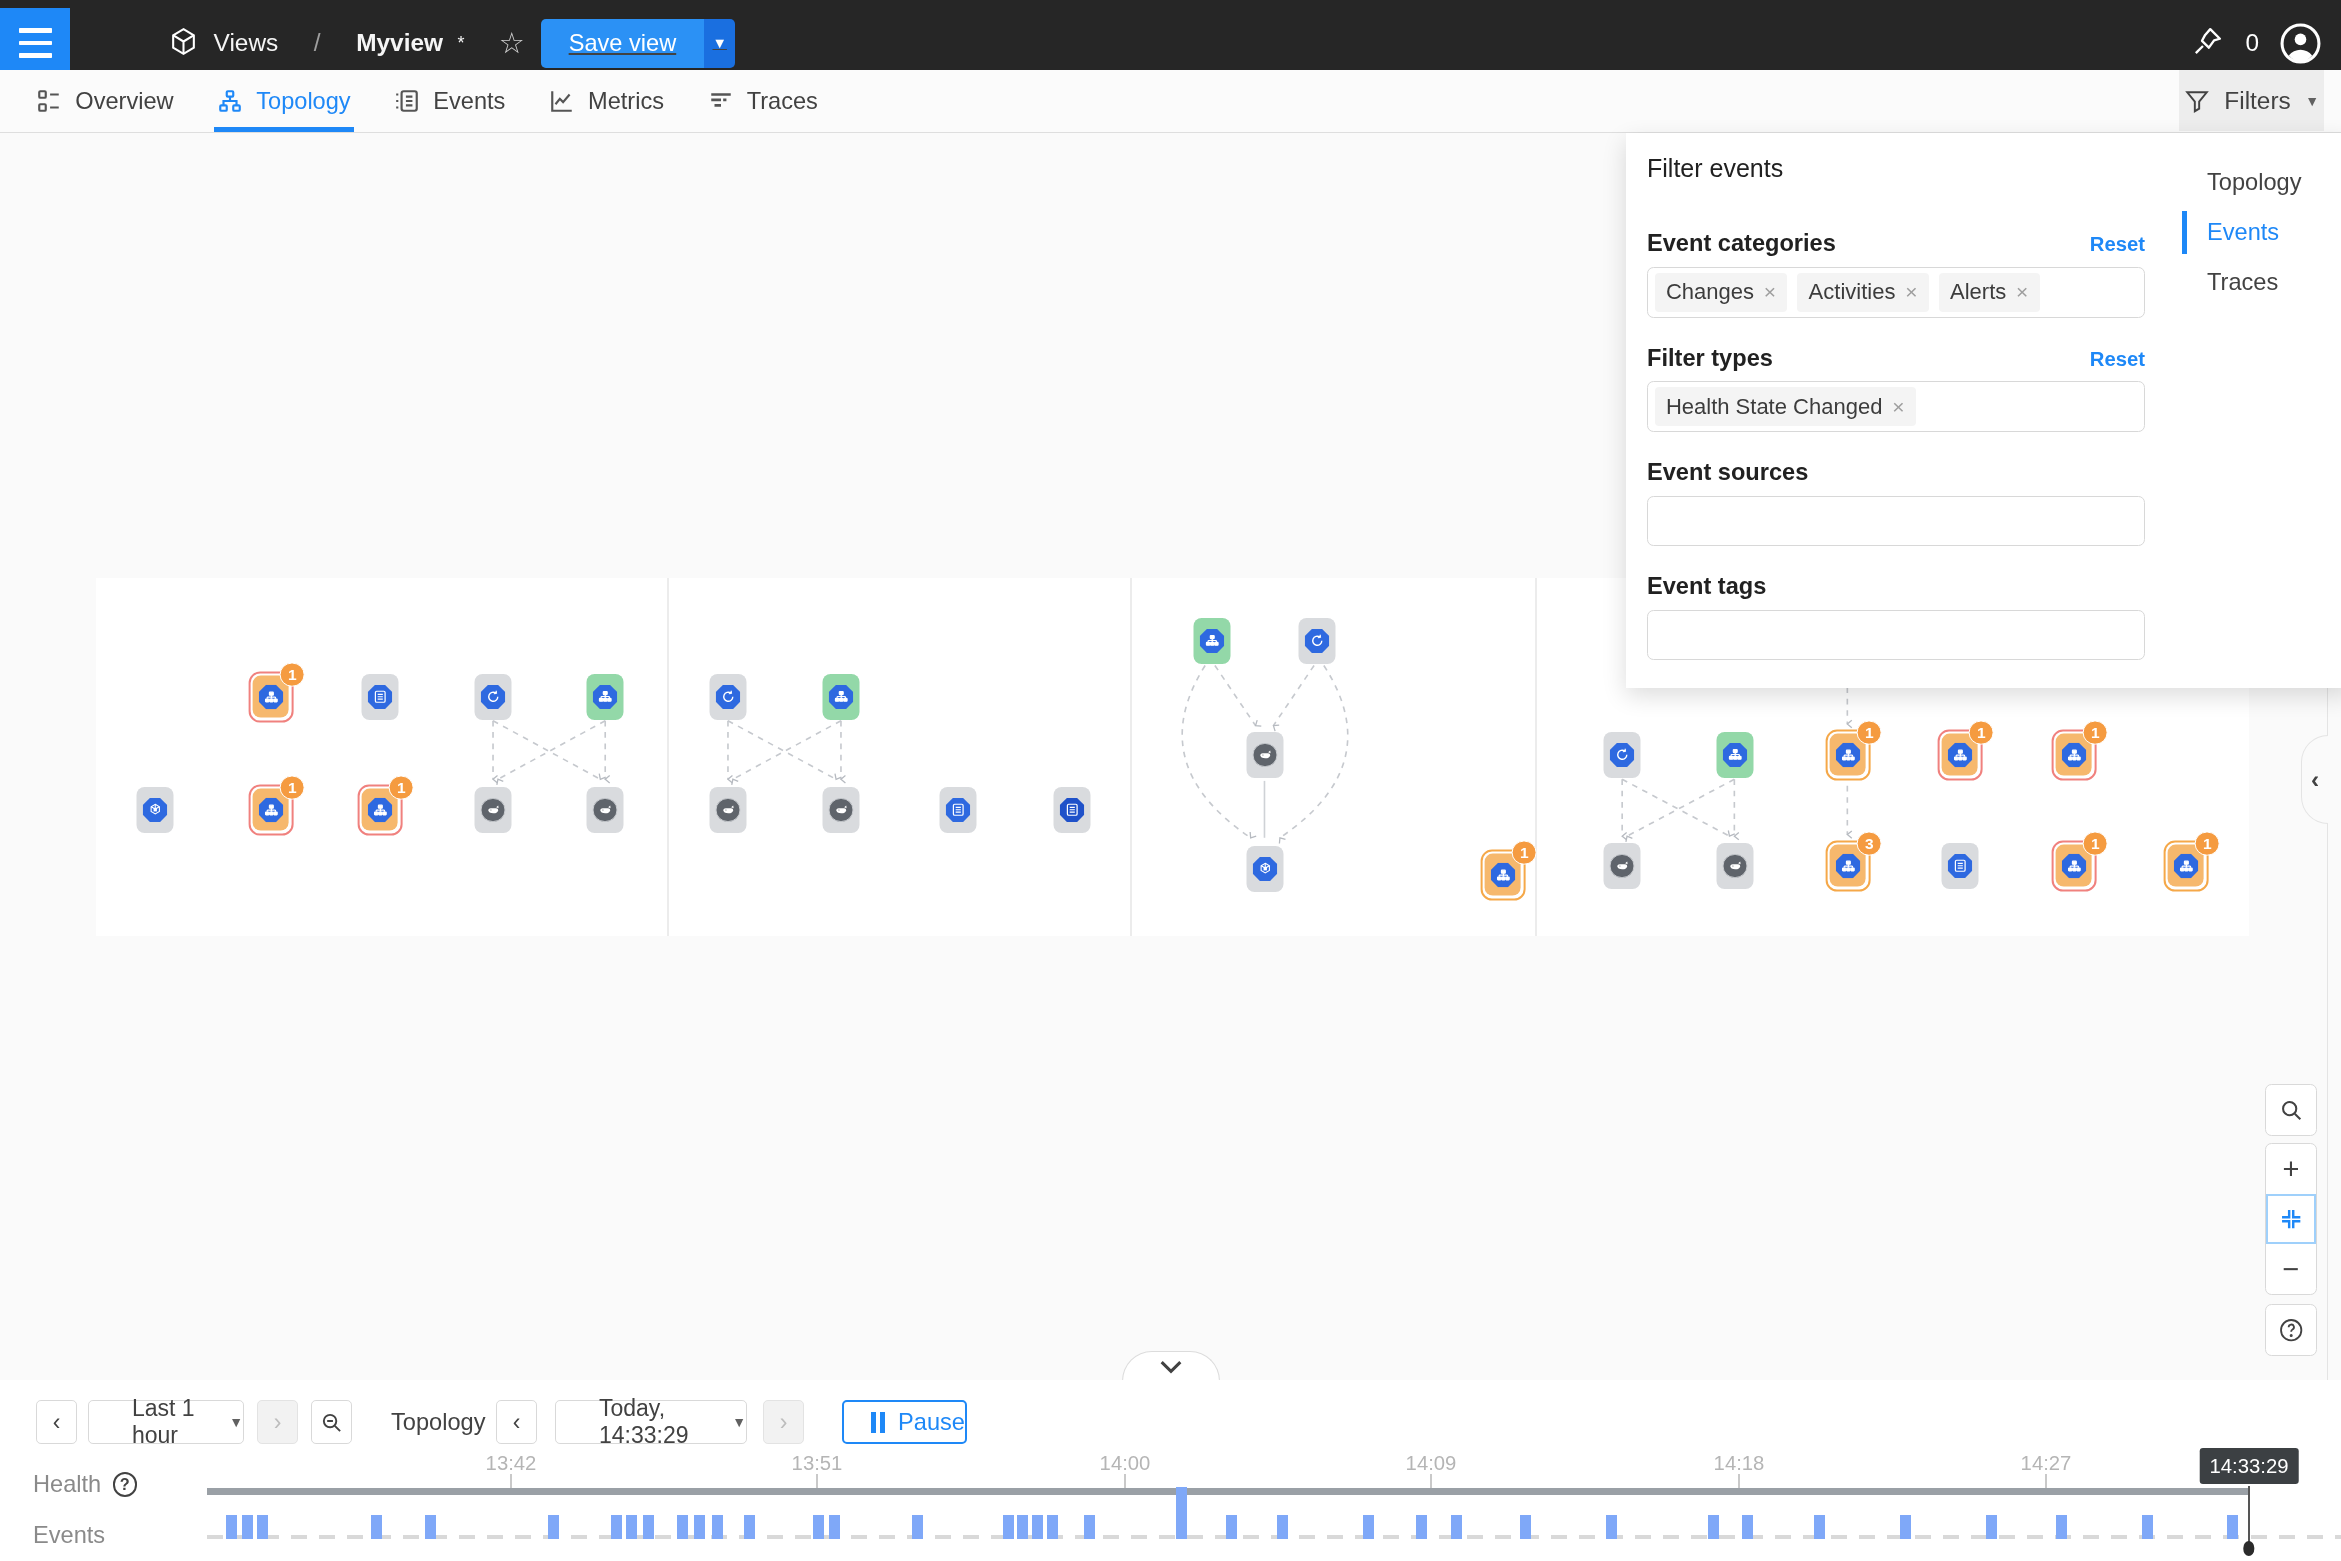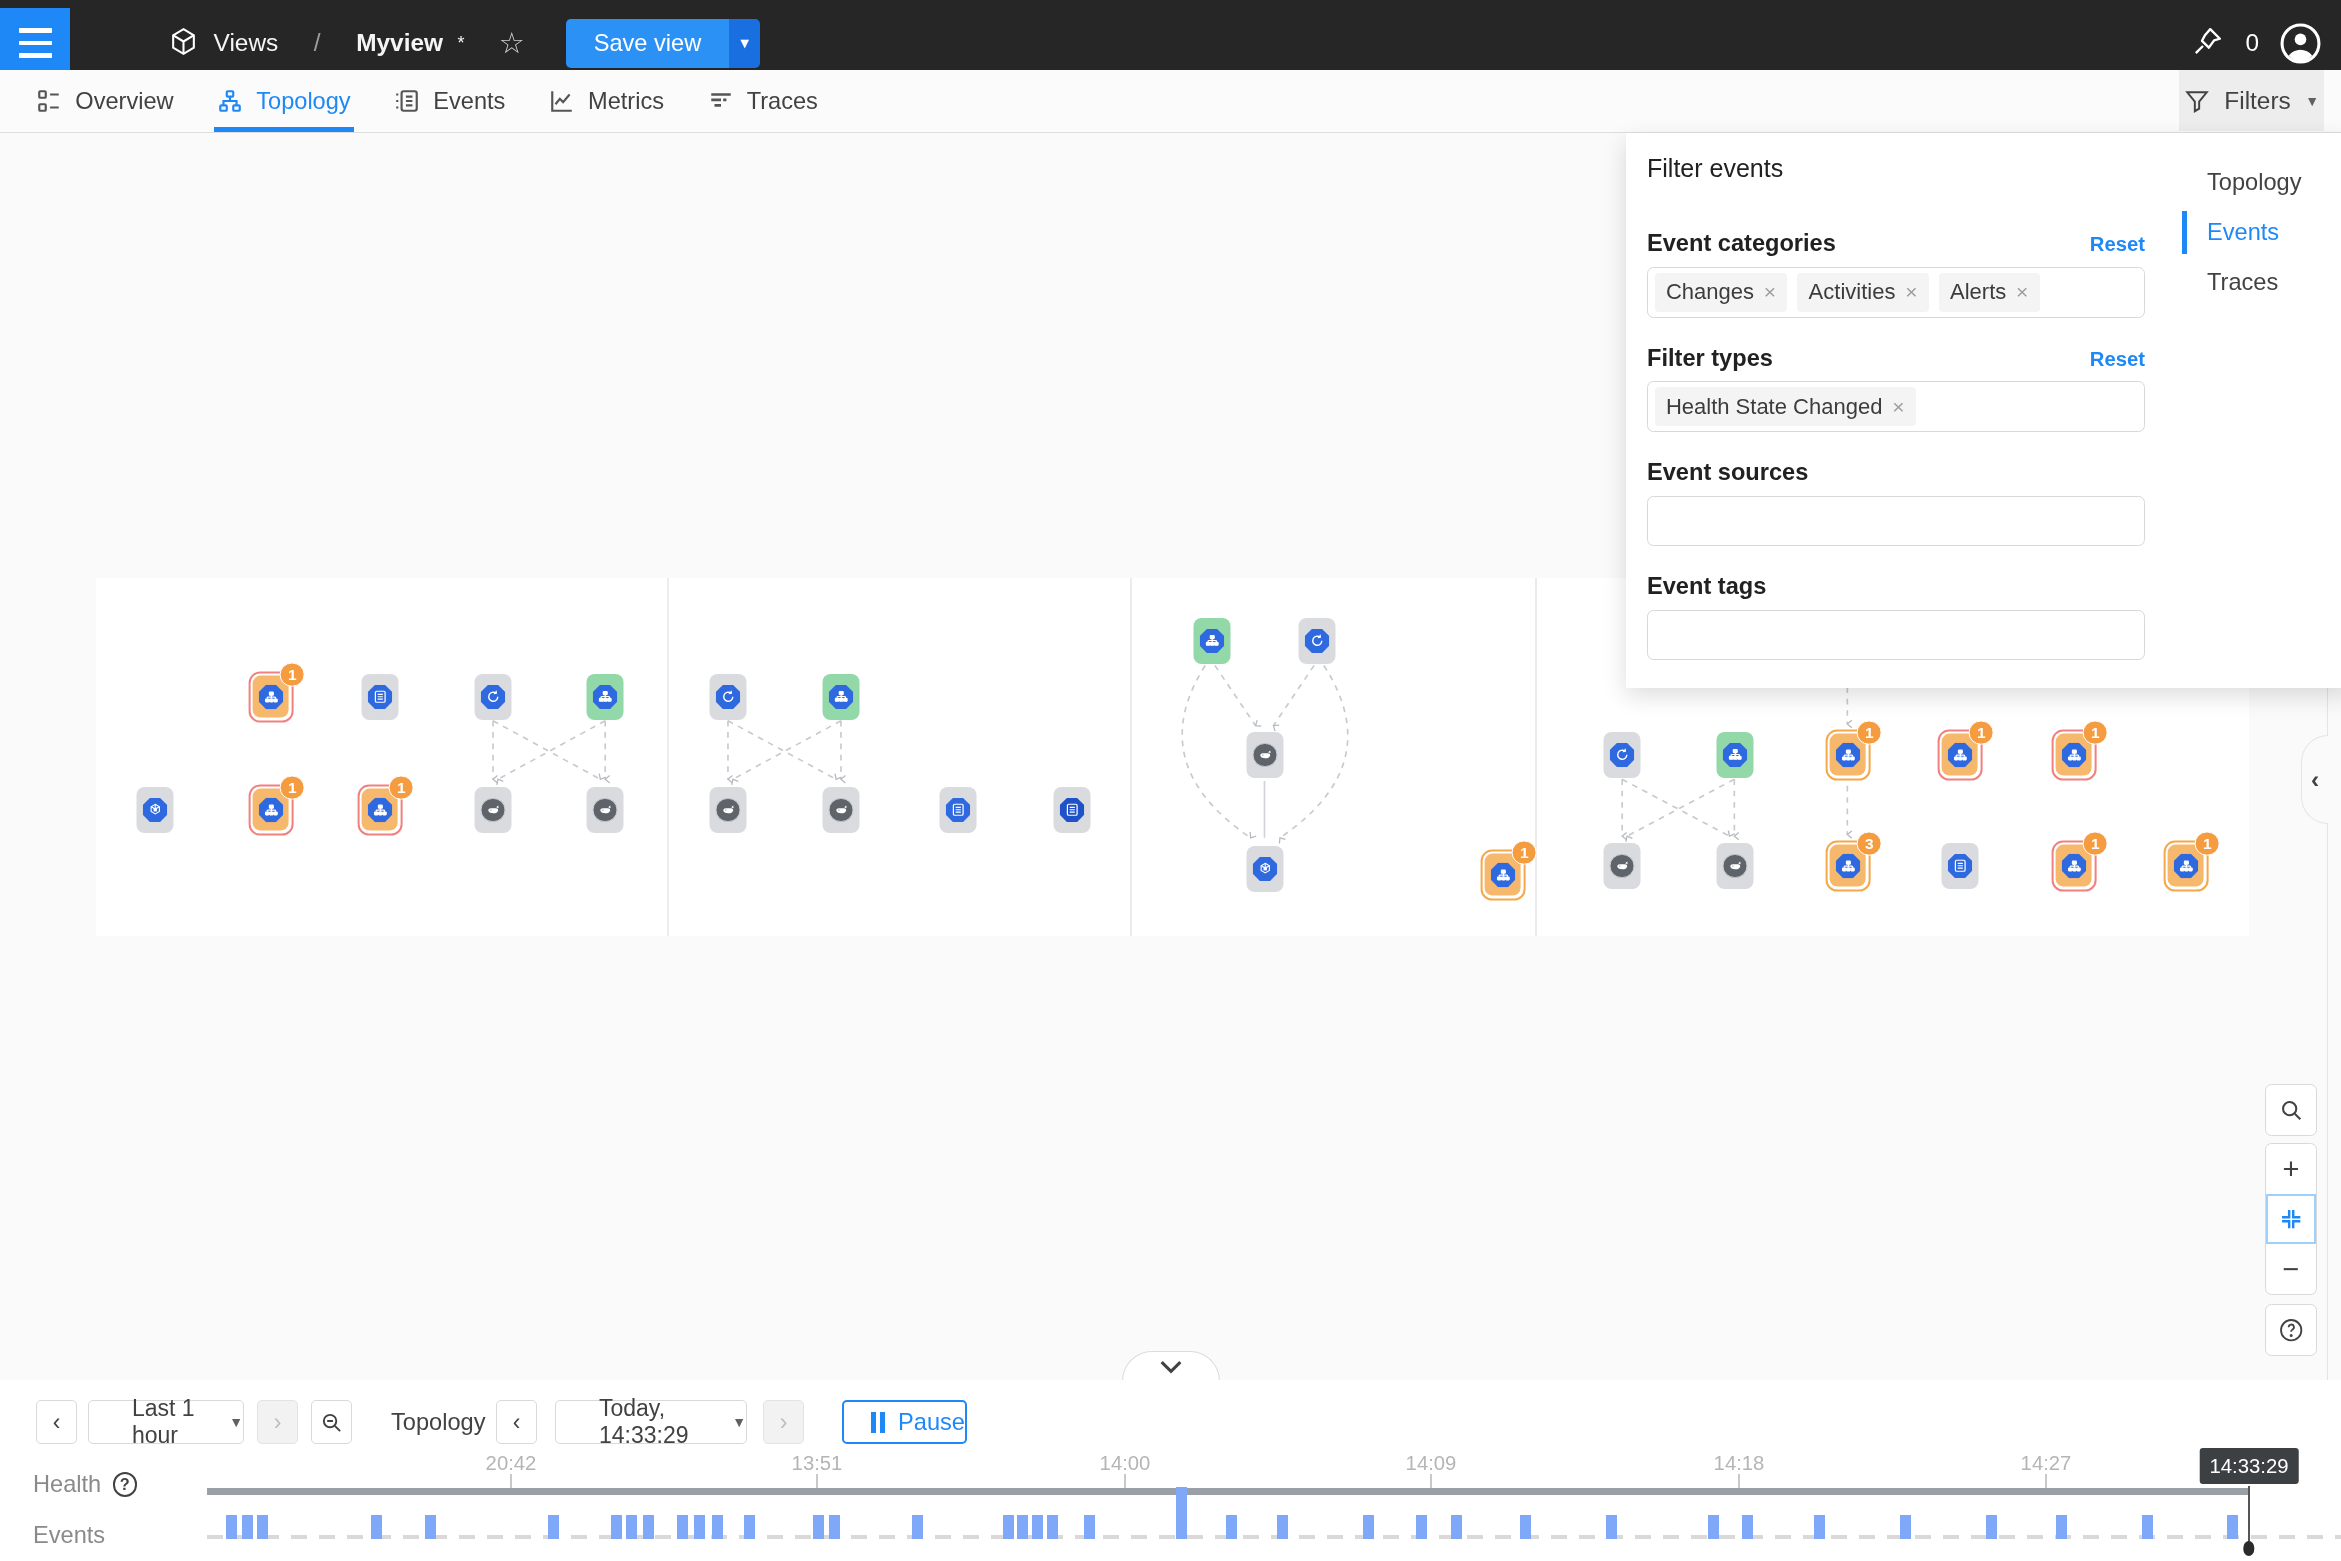--- a/index.html
+++ b/index.html
@@ -10,21 +10,21 @@
   .header { position:absolute; left:0; top:0; width:2342px; height:86px; background:#262626;
     display:flex; align-items:center; }
   .menu-btn { width:70px; height:70px; background:#1e88f7; display:flex; flex-direction:column;
     justify-content:center; align-items:center; gap:7.3px; cursor:pointer; }
   .menu-btn i { display:block; width:33px; height:4.9px; background:#fff; border-radius:0.8px; }
   .brand { display:flex; align-items:center; gap:14.6px; margin-left:98px; color:#fff; }
   .crumb-sep { color:#9e9e9e; font-size:24.4px; margin:0 21px; }
   .crumb { font-size:24.4px; color:#f5f5f5; }
   .crumb.bold { font-weight:bold; }
   .star { color:#cfcfcf; font-size:29px; margin-left:19.5px; }
-  .save-split { display:flex; margin-left:41px; height:49px; border-radius:4.9px; overflow:hidden; }
+  .save-split { display:flex; margin-left:16px; height:49px; border-radius:4.9px; overflow:hidden;text-decoration:underline; }
   .save-main { background:#2b91f5; color:#fff; font-size:23.6px; padding:0 28px; display:flex; align-items:center; }
   .save-caret { background:#1a6fe0; width:31px; display:flex; align-items:center; justify-content:center;
     color:#fff; font-size:14.6px; }
   .header-right { margin-left:auto; display:flex; align-items:center; gap:21px; padding-right:21px; }
   .pin-count { color:#fff; font-size:24.4px; }
   .avatar { width:41px; height:41px; }
 
   
   .tabbar { position:absolute; left:0; top:70px; width:2342px; height:63px; background:#fbfbfb;
     border-bottom:1.6px solid #dedede; display:flex; align-items:center; padding-left:33px; }
@@ -737,21 +737,21 @@
 
   <div class="row-label" style="left:33px; top:91px">
     <span>Health</span>
     <span class="help-circ">?</span>
   </div>
   <div class="row-label" style="left:33px; top:142px">
     <span>Events</span>
   </div>
 
   <div id="tick-layer">
-      <span class="tick-label" style="left: 511px; top: 72px;">20:42</span>
+      <span class="tick-label" style="left: 511px; top: 72px;">13:42</span>
       <span class="tick-line" style="left: 510px; top: 94px;"></span>
       <span class="tick-label" style="left: 817px; top: 72px;">13:51</span>
       <span class="tick-line" style="left: 816px; top: 94px;"></span>
       <span class="tick-label" style="left: 1125px; top: 72px;">14:00</span>
       <span class="tick-line" style="left: 1124px; top: 94px;"></span>
       <span class="tick-label" style="left: 1431px; top: 72px;">14:09</span>
       <span class="tick-line" style="left: 1430px; top: 94px;"></span>
       <span class="tick-label" style="left: 1739px; top: 72px;">14:18</span>
       <span class="tick-line" style="left: 1738px; top: 94px;"></span>
       <span class="tick-label" style="left: 2046px; top: 72px;">14:27</span>

